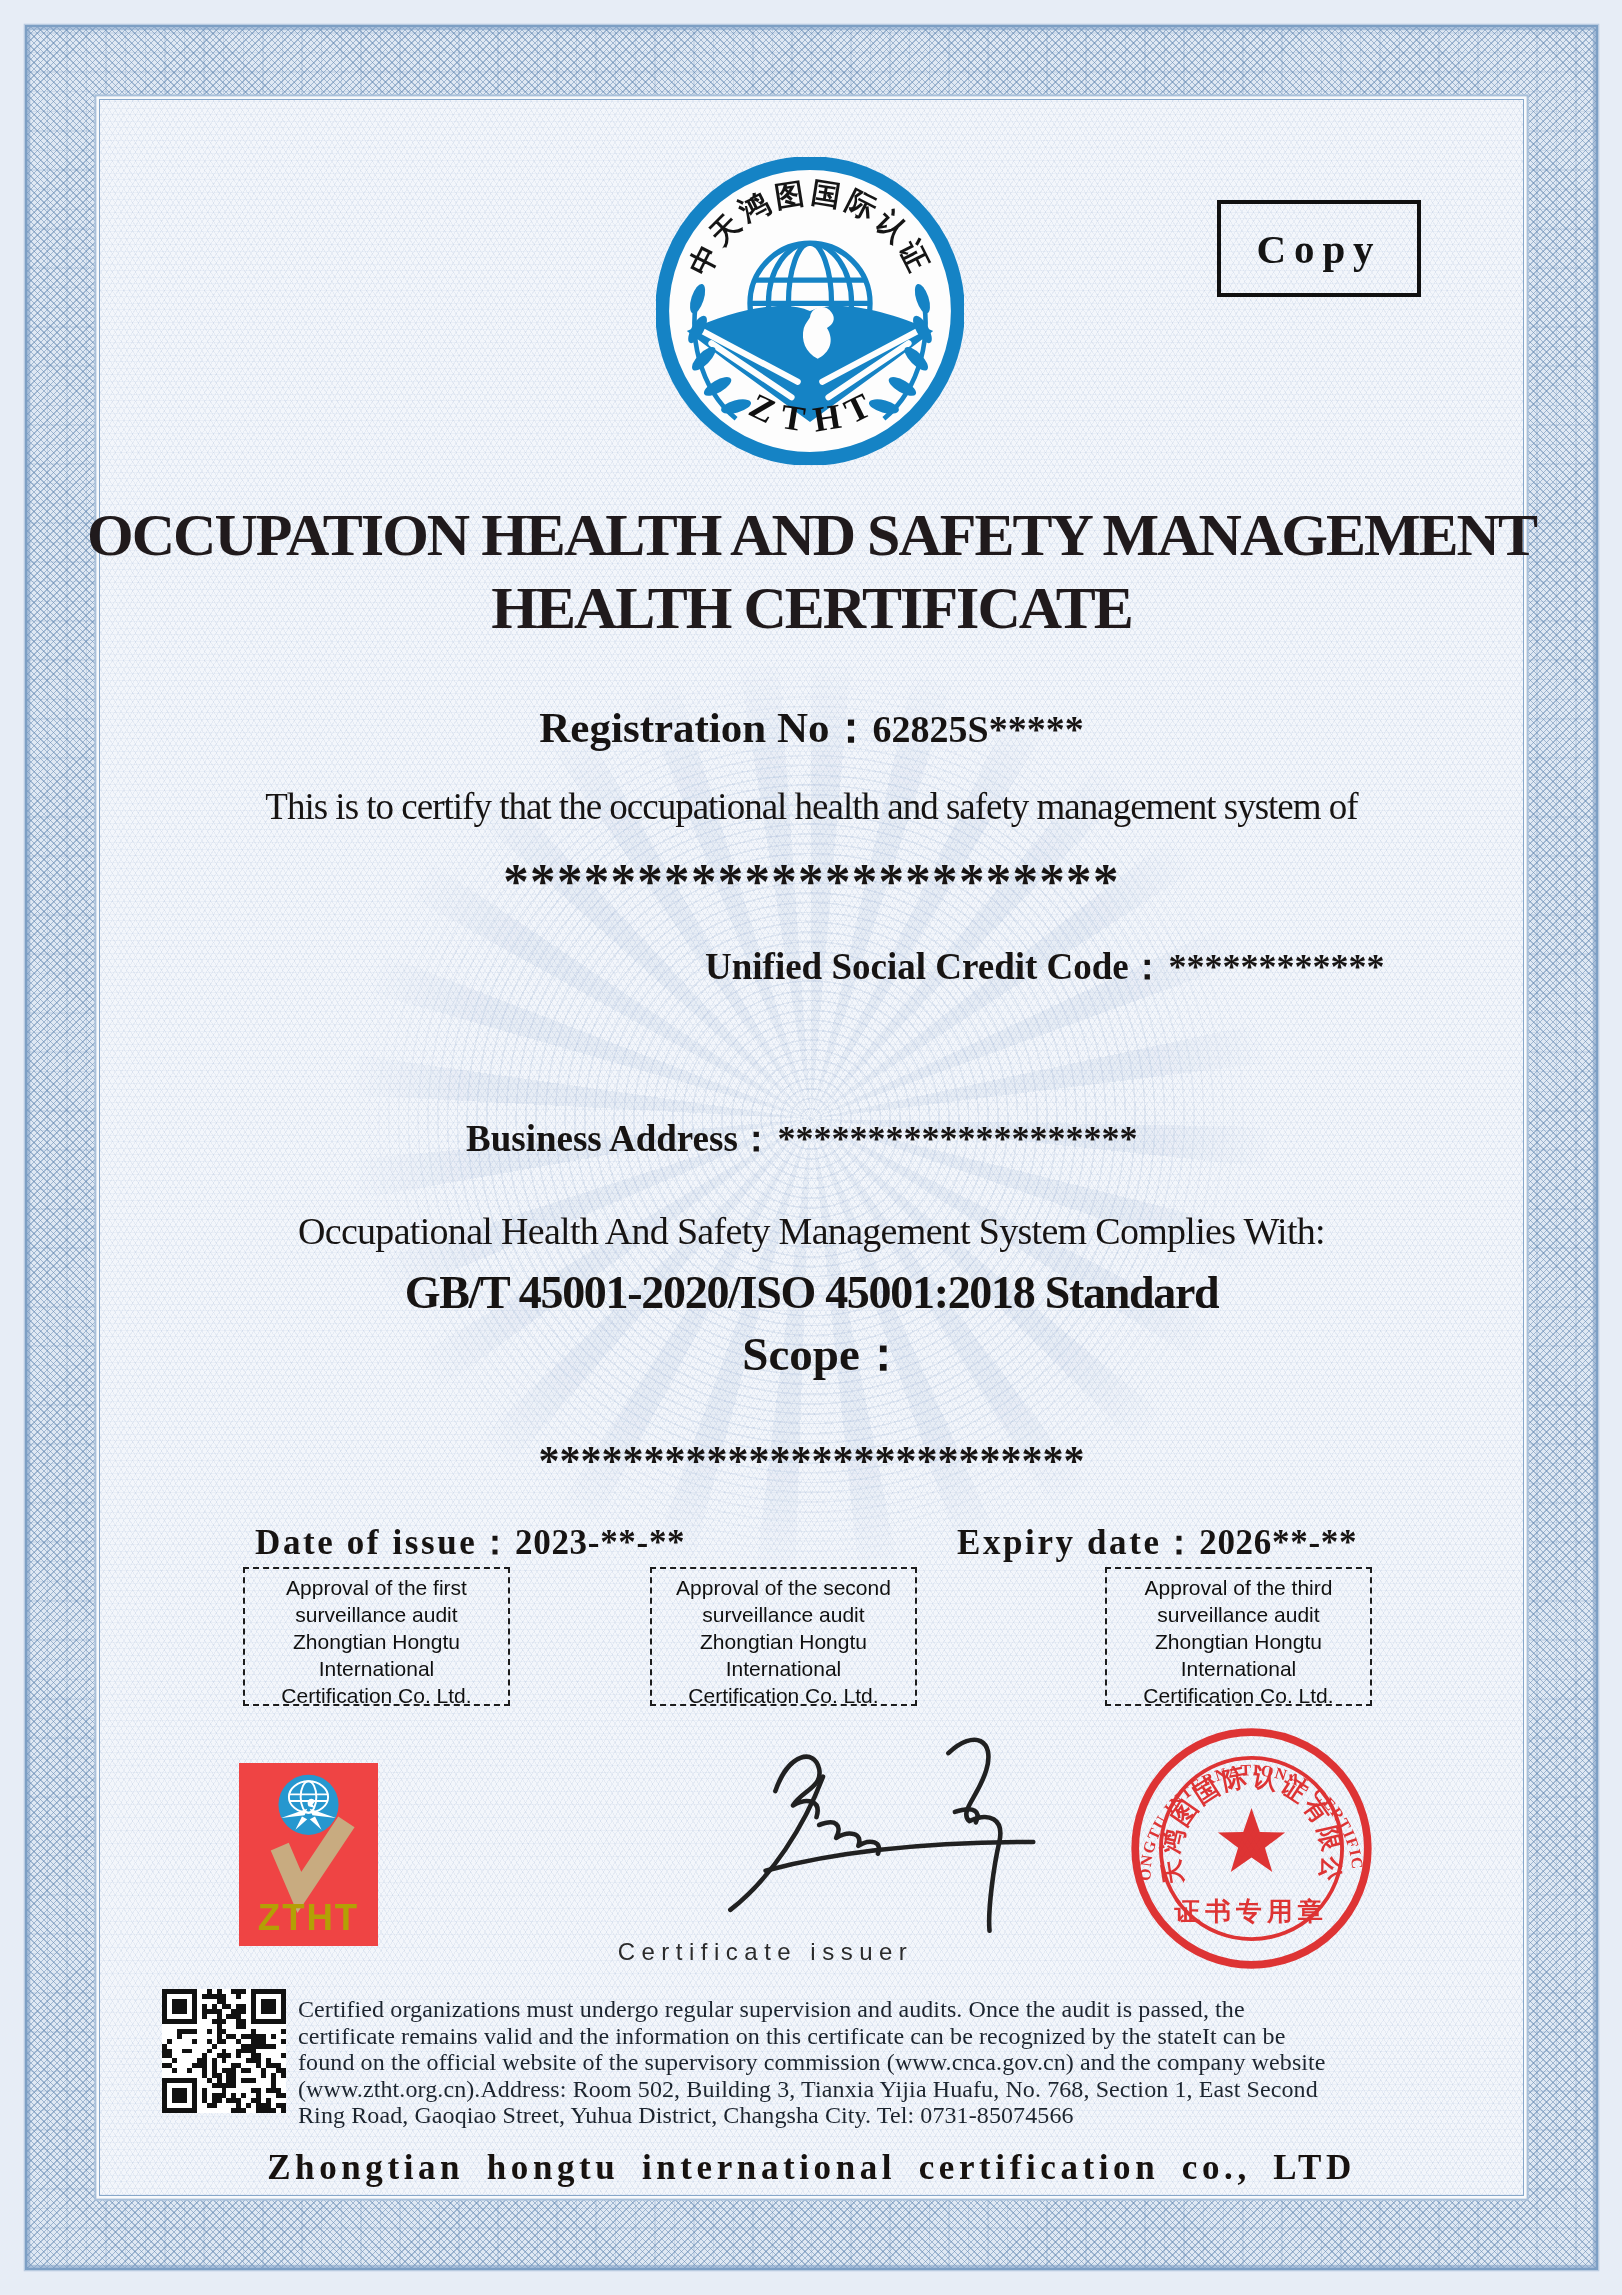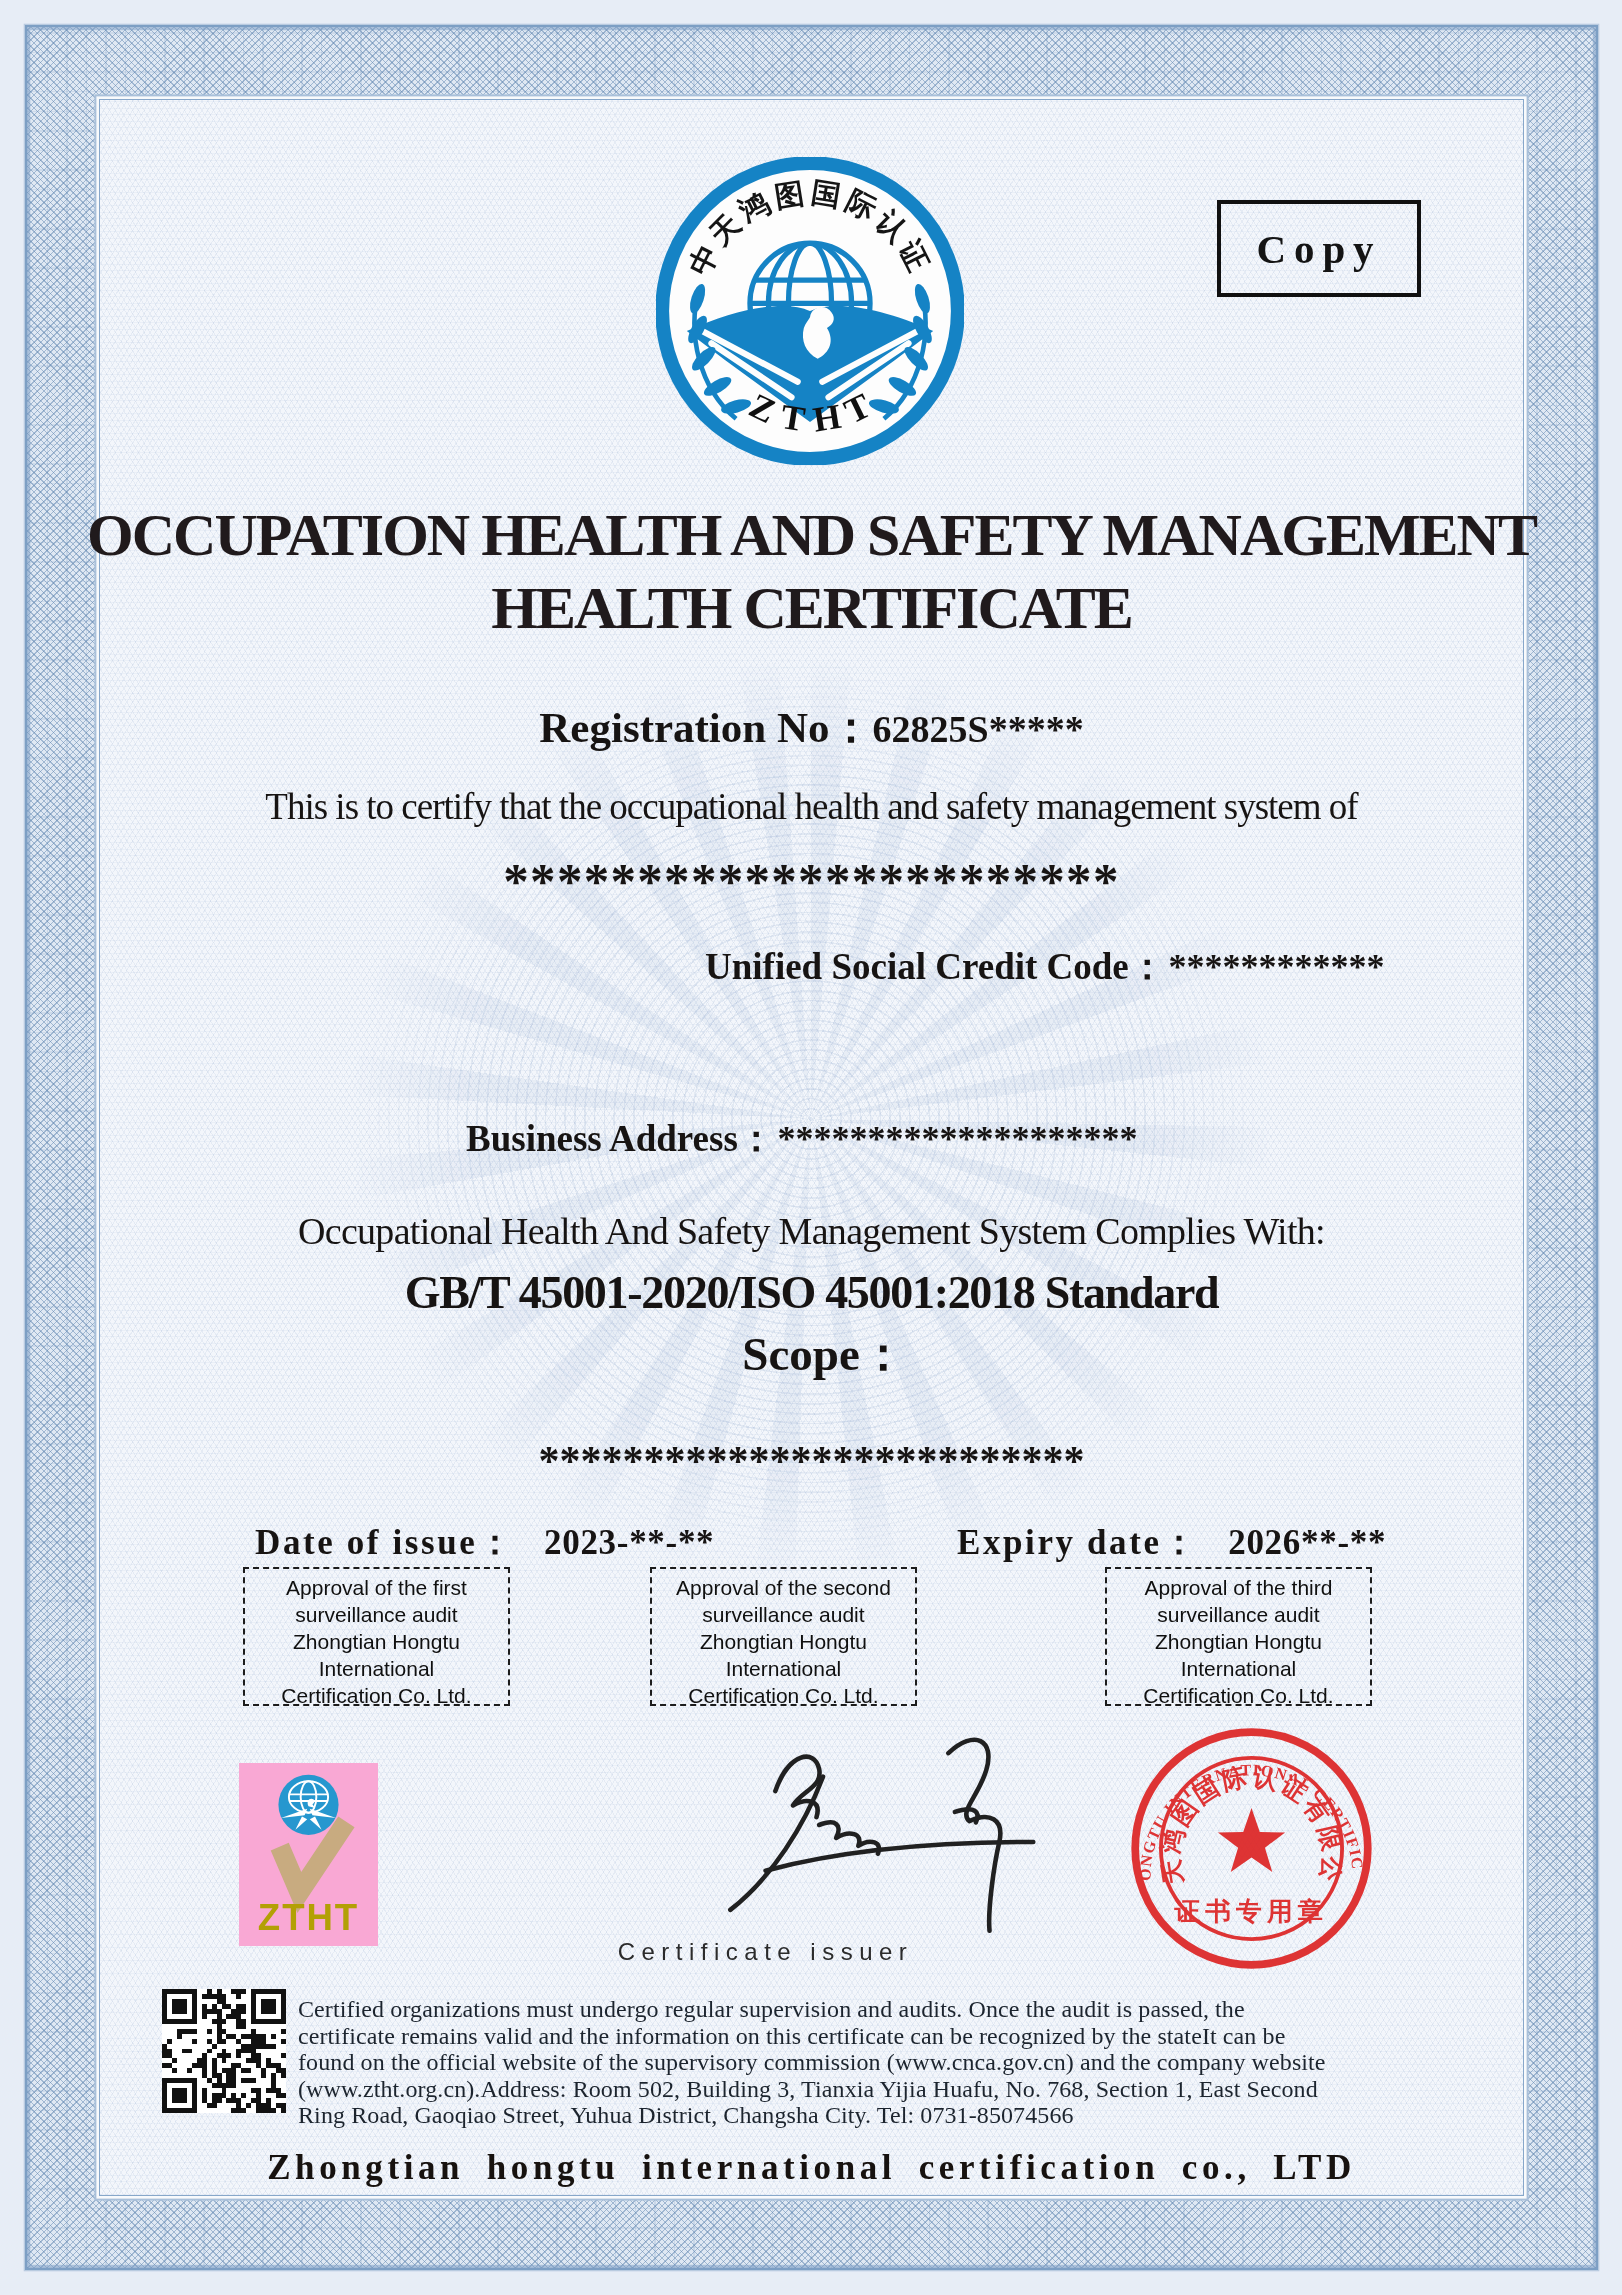--- a/index.html
+++ b/index.html
@@ -57,32 +57,32 @@
   .reg-line .val{font-size:38px;}
   .certify{font-size:37px;letter-spacing:-1px;}
   .stars{font-weight:bold;}
   .stars-big{font-size:51px;font-weight:bold;letter-spacing:1.3px;}
   .field-label{font-size:37px;font-weight:bold;}
   .field-val{font-size:36px;font-weight:bold;}
   .complies{font-size:38px;letter-spacing:-0.7px;}
   .standard{font-size:46px;font-weight:bold;letter-spacing:-1.3px;}
   .scope{font-size:47px;font-weight:bold;margin-left:13px;}
   .date-line{font-size:35px;font-weight:bold;letter-spacing:2.6px;white-space:nowrap;}
-  .date-line .val{letter-spacing:0.7px;margin-left:29px;}
+  .date-line .val{letter-spacing:0.7px;}
 
   .appr-box{
     top:1567px;width:267px;height:139px;box-sizing:border-box;
     border:2px dashed #1c1c1c;
     font-family:Liberation Sans, sans-serif;
     font-size:21px;line-height:27px;text-align:center;color:#101010;
     padding-top:5.2px;
   }
 
   
-  .ztht-badge{left:239px;top:1763px;width:139px;height:183px;background:#f9a8d4;}
+  .ztht-badge{left:239px;top:1763px;width:139px;height:183px;background:#ef4444;}
   .ztht-badge svg{display:block;}
 
   .cert-issuer{
     left:0;width:1531px;text-align:center;top:1938px;
     font-family:"Liberation Sans","DejaVu Sans",sans-serif;
     font-size:24px;letter-spacing:6.5px;color:#2b2b2b;
   }
 
   .fineprint{
     left:298px;top:1996px;width:1178px;

